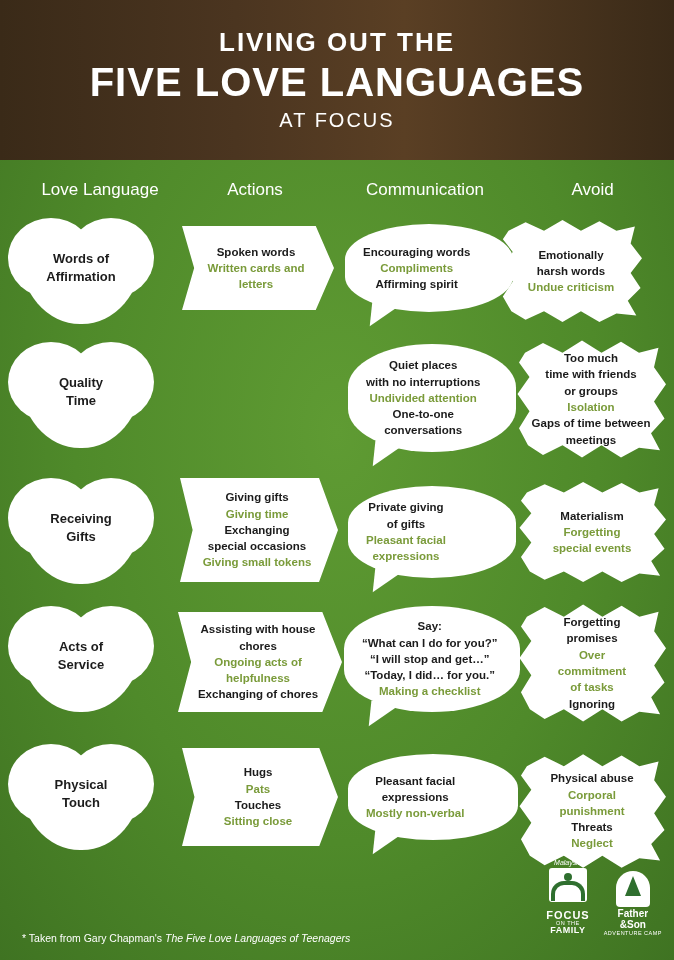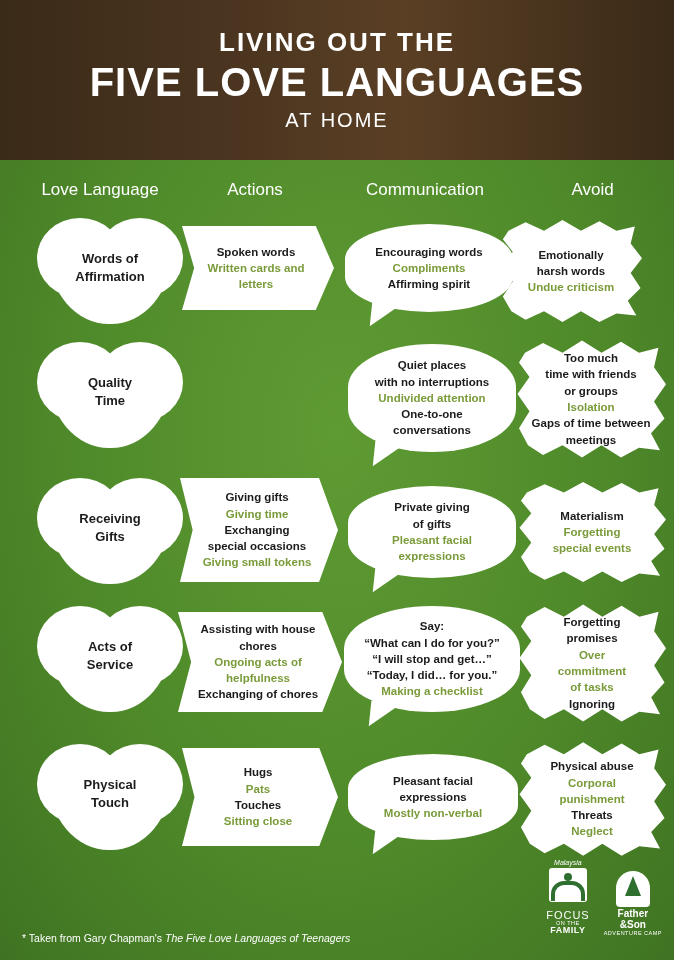--- a/index.html
+++ b/index.html
@@ -37,21 +37,21 @@
   
   .row{position:absolute;left:0;width:674px;}
   .r1{top:212px;height:120px;}
   .r2{top:336px;height:130px;}
   .r3{top:472px;height:120px;}
   .r4{top:600px;height:130px;}
   .r5{top:738px;height:122px;}
 
   
   .heart{
-    position:absolute;left:35px;top:6px;width:150px;height:108px;
+    position:absolute;left:6px;top:6px;width:150px;height:108px;
   }
   .heart .lobe{
     position:absolute;background:#fff;border-radius:50%;
   }
   .heart .l1{width:86px;height:80px;left:2px;top:0px;}
   .heart .l2{width:86px;height:80px;right:2px;top:0px;}
   .heart .body{
     position:absolute;left:14px;top:22px;width:122px;height:84px;background:#fff;
     border-radius:4px 4px 60px 60px / 4px 4px 70px 70px;
   }
@@ -66,21 +66,21 @@
   .arrow{
     position:absolute;background:#fff;color:#1c1c1c;
     clip-path:polygon(0% 0%, 88% 0%, 100% 50%, 88% 100%, 0% 100%, 8% 50%);
     display:flex;align-items:center;justify-content:center;
   }
   .arrow .inner{padding:6px 22px 6px 18px;text-align:center;}
 
   
   .bubble{
     position:absolute;background:#fff;color:#1c1c1c;border-radius:50%/40%;
-    display:flex;align-items:center;justify-content:center;text-align:center;
+    display:flex;align-items:center;justify-content:flex-start;text-align:center;
   }
   .bubble .inner{padding:8px 18px;}
   .bubble .tail{
     position:absolute;left:26px;bottom:-16px;width:0;height:0;
     border-left:0 solid transparent;border-right:30px solid transparent;
     border-top:26px solid #fff;transform:rotate(6deg);
   }
 
   
   .burst{
@@ -113,21 +113,21 @@
   }
   .logo-focus .badge .fig{
     position:absolute;left:50%;top:5px;transform:translateX(-50%);
     width:8px;height:8px;border-radius:50%;background:#2f6f2f;
   }
   .logo-focus .badge .arms{
     position:absolute;left:50%;top:13px;transform:translateX(-50%);
     width:26px;height:16px;border-radius:13px 13px 0 0;
     border:4px solid #2f6f2f;border-bottom:none;
   }
-  .logo-focus .w1{font-size:11px;font-weight:normal;letter-spacing:1px;margin-top:8px;line-height:1;}
+  .logo-focus .w1{font-size:11px;font-weight:bold;letter-spacing:1px;margin-top:8px;line-height:1;}
   .logo-focus .w2{font-size:5.5px;letter-spacing:0.5px;line-height:1;}
   .logo-focus .w3{font-size:9px;font-weight:bold;letter-spacing:0.5px;line-height:1.1;}
   .logo-fs{display:flex;flex-direction:column;align-items:center;color:#fff;}
   .logo-fs .badge2{
     width:34px;height:36px;background:#fff;border-radius:17px 17px 4px 4px;position:relative;
   }
   .logo-fs .badge2 .tree{
     position:absolute;left:9px;top:5px;width:0;height:0;
     border-left:8px solid transparent;border-right:8px solid transparent;
     border-bottom:20px solid #2f6f2f;
@@ -137,21 +137,21 @@
   .logo-fs .n3{font-size:5.5px;letter-spacing:0.5px;}
 </style>
 </head>
 <body>
 
 <div class="page">
 
   <div class="header">
     <div class="hdr-line1">LIVING OUT THE</div>
     <div class="hdr-line2">FIVE LOVE LANGUAGES</div>
-    <div class="hdr-line3">AT HOME</div>
+    <div class="hdr-line3">AT FOCUS</div>
   </div>
 
   <div class="colheads">
     <span class="ch1">Love Language</span>
     <span class="ch2">Actions</span>
     <span class="ch3">Communication</span>
     <span class="ch4">Avoid</span>
   </div>
 
   <div class="row r1">
@@ -342,21 +342,21 @@
 
     <div class="bubble" style="left:348px;top:16px;width:170px;height:86px;">
       <div class="inner">
         <div class="line b">Pleasant facial</div>
         <div class="line b">expressions</div>
         <div class="line g">Mostly non-verbal</div>
       </div>
       <div class="tail"></div>
     </div>
 
-    <div class="burst" style="left:518px;top:2px;width:148px;height:118px;text-align:center;">
+    <div class="burst" style="left:518px;top:14px;width:148px;height:118px;text-align:center;">
       <div class="inner">
         <div class="line b">Physical abuse</div>
         <div class="line g">Corporal</div>
         <div class="line g">punishment</div>
         <div class="line b">Threats</div>
         <div class="line g">Neglect</div>
       </div>
     </div>
   </div>
 

